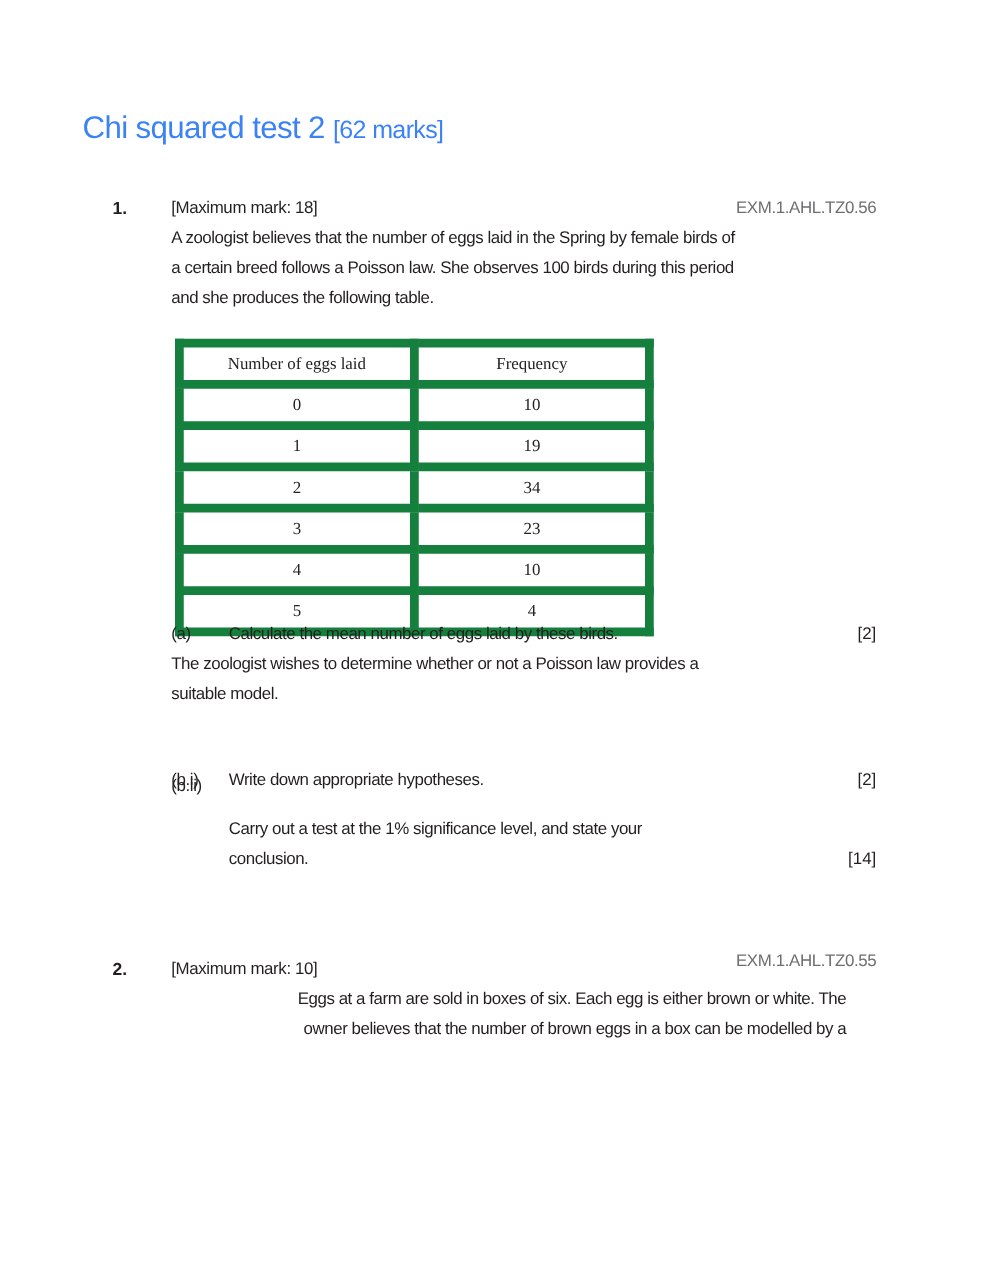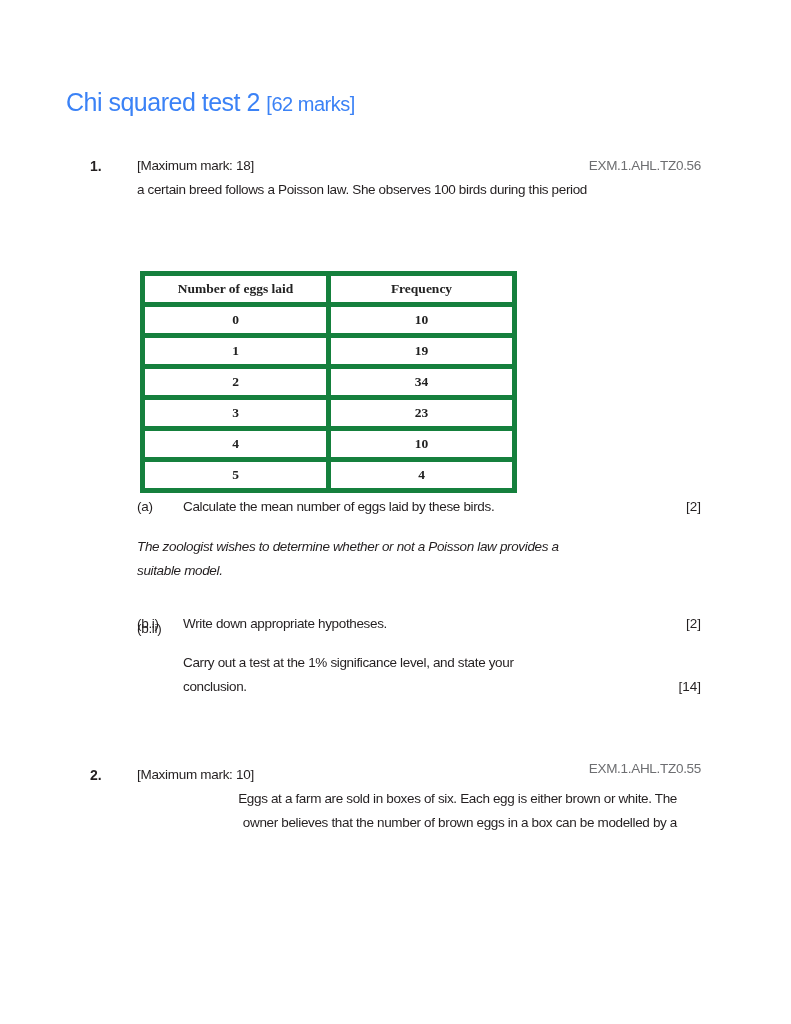--- a/index.html
+++ b/index.html
@@ -27,21 +27,21 @@
   .para {
     position: absolute; left: 137px; width: 540px;
     font-size: 13.5px; line-height: 24px; letter-spacing: -0.35px;
   }
   table.data {
     position: absolute; left: 140px; top: 271px;
     border-collapse: collapse;
     font-family: "Liberation Serif", serif; font-size: 13.5px; color: #222;
   }
   table.data th, table.data td {
-    border: 5px solid #15803d; text-align: center; font-weight: bold;
+    border: 7px solid #15803d; text-align: center; font-weight: normal;
     height: 26px; padding: 0;
   }
   table.data th:first-child, table.data td:first-child { width: 181px; }
   table.data th:last-child, table.data td:last-child { width: 181px; }
 
   .part-label { position: absolute; left: 137px; font-size: 13.5px; letter-spacing: -0.3px; }
   .part-text { position: absolute; left: 183px; font-size: 13.5px; line-height: 24px; letter-spacing: -0.35px; width: 420px; }
   .part-mark { position: absolute; right: 90px; font-size: 13.5px; }
 </style>
 </head>
@@ -50,21 +50,23 @@
 <div class="title">
   <span>Chi squared test 2</span>
   <span class="marks">[62 marks]</span>
 </div>
 
 <div class="qnum" style="left:90px; top:158px;">1.</div>
 <div class="maxmark" style="left:137px; top:158px;text-align:right;">[Maximum mark: 18]</div>
 <div class="ref" style="top:158px;">EXM.1.AHL.TZ0.56</div>
 
 <div class="para" style="top:178px;">
+  <div>A zoologist believes that the number of eggs laid in the Spring by female birds of</div>
   <div>a certain breed follows a Poisson law. She observes 100 birds during this period</div>
+  <div>and she produces the following table.</div>
 </div>
 
 <table class="data">
   <thead>
     <tr>
       <th>Number of eggs laid</th>
       <th>Frequency</th>
     </tr>
   </thead>
   <tbody>
@@ -92,21 +94,21 @@
       <td>5</td>
       <td>4</td>
     </tr>
   </tbody>
 </table>
 
 <div class="part-label" style="top:499px;">(a)</div>
 <div class="part-text" style="top:495px;">Calculate the mean number of eggs laid by these birds.</div>
 <div class="part-mark" style="top:499px;">[2]</div>
 
-<div class="para" style="top:535px;font-style:italic;">
+<div class="para" style="top:519px;">
   <div>The zoologist wishes to determine whether or not a Poisson law provides a</div>
   <div>suitable model.</div>
 </div>
 
 <div class="part-label" style="top:616px;">(b.i)</div>
 <div class="part-text" style="top:612px;">Write down appropriate hypotheses.</div>
 <div class="part-mark" style="top:616px;">[2]</div>
 
 <div class="part-label" style="top:621px;">(b.ii)</div>
 <div class="part-text" style="top:651px;">

